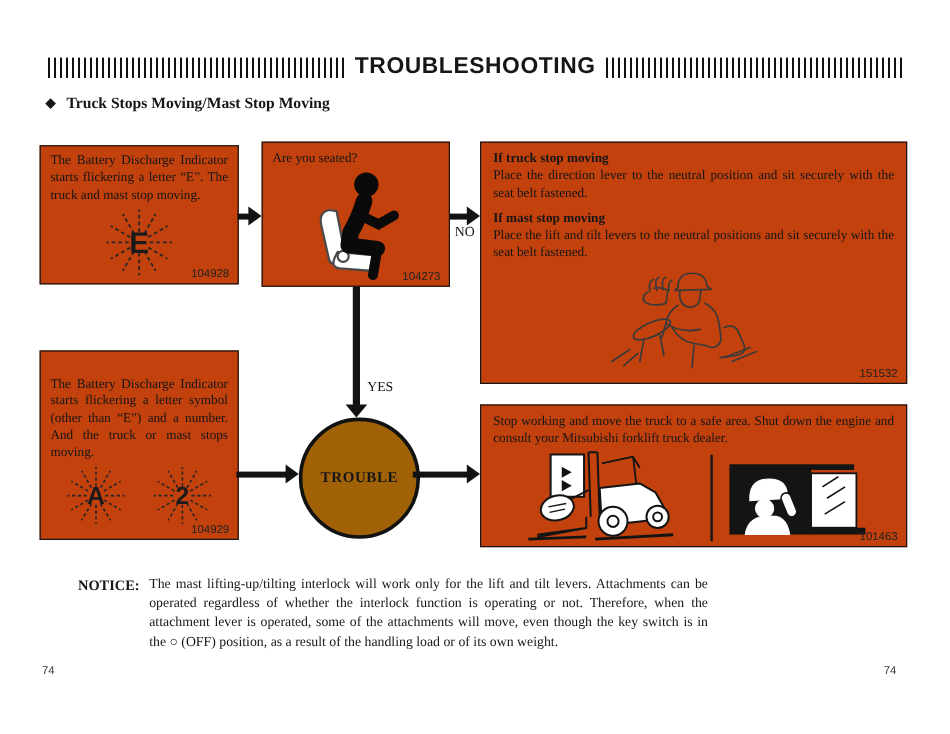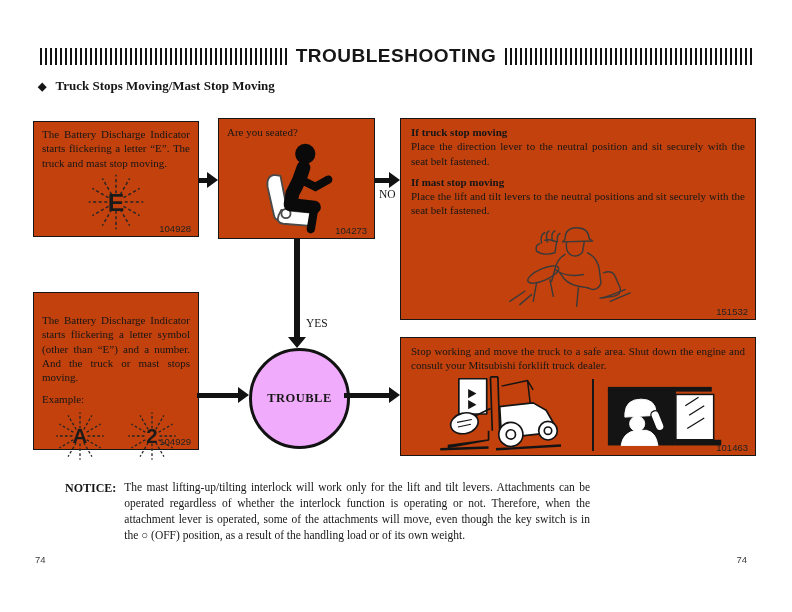--- a/index.html
+++ b/index.html
@@ -42,21 +42,21 @@
   .seated-svg{position:absolute;left:50%;transform:translateX(-50%);bottom:6px;height:92px;}
   .operator-svg{display:block;margin:3px auto 0;height:92px;}
 
   .illo-row{display:flex;align-items:flex-end;justify-content:center;gap:12px;margin-top:2px;}
   .illo-divider{width:2px;height:72px;background:#161616;margin-bottom:2px;}
   .forklift-svg{height:78px;}
   .phone-svg{height:68px;}
 
   
   .trouble{position:absolute;left:249px;top:348px;width:95px;height:95px;border:3px solid #121212;
-           border-radius:50%;background:#f0abfc;display:flex;align-items:center;justify-content:center;}
+           border-radius:50%;background:#a16207;display:flex;align-items:center;justify-content:center;}
   .trouble span{font-weight:bold;font-size:12.5px;letter-spacing:.5px;}
 
   
   .harrow{position:absolute;height:16px;}
   .harrow .shaft{position:absolute;left:0;right:9px;top:5.5px;height:5px;background:#121212;}
   .harrow .head{position:absolute;right:0;top:0;width:0;height:0;
                 border-left:11px solid #121212;border-top:8px solid transparent;border-bottom:8px solid transparent;}
   .varrow{position:absolute;width:18px;}
   .varrow .shaft{position:absolute;top:0;bottom:9px;left:6px;width:6px;background:#121212;}
   .varrow .head{position:absolute;bottom:0;left:0;width:0;height:0;
@@ -161,21 +161,20 @@
       <ellipse cx="78" cy="64" rx="20" ry="7" transform="rotate(-24 78 64)"></ellipse>
       <path d="M70,74 l-4,22 M86,70 l4,20"></path>
       <path d="M150,62 q10,-4 14,4 l6,14 q2,8 -8,10 l-16,2"></path>
       <path d="M56,84 l-18,12 M64,88 l-14,12 M150,92 l26,-10 M158,96 l24,-10 M120,80 l-2,22"></path>
     </svg>
     <span class="fig-num">151532</span>
   </div>
 
   <div class="fbox" id="box4">
     <p>The Battery Discharge Indicator starts flickering a letter symbol (other than “E”) and a number. And the truck or mast stops moving.</p>
-    <p style="text-align:left;margin-top:8px;">Example:</p>
     <div class="flicker-row">
       <svg class="flicker small" viewBox="0 0 100 100" width="54" height="54">
         <use href="#rays"></use>
         <text x="50" y="63">A</text>
       </svg>
       <svg class="flicker small" viewBox="0 0 100 100" width="54" height="54">
         <use href="#rays"></use>
         <text x="50" y="63">2</text>
       </svg>
     </div>

